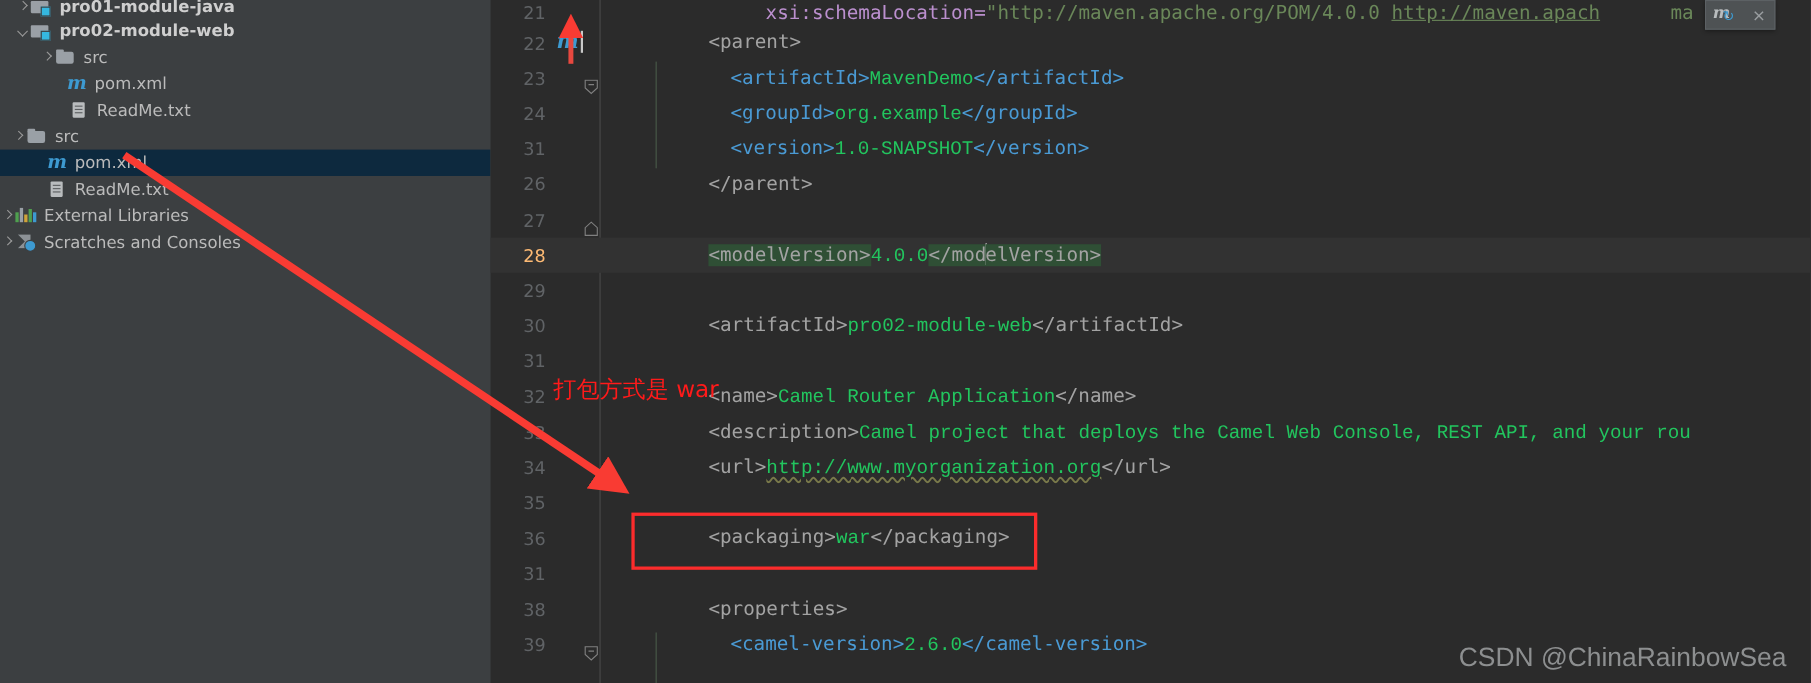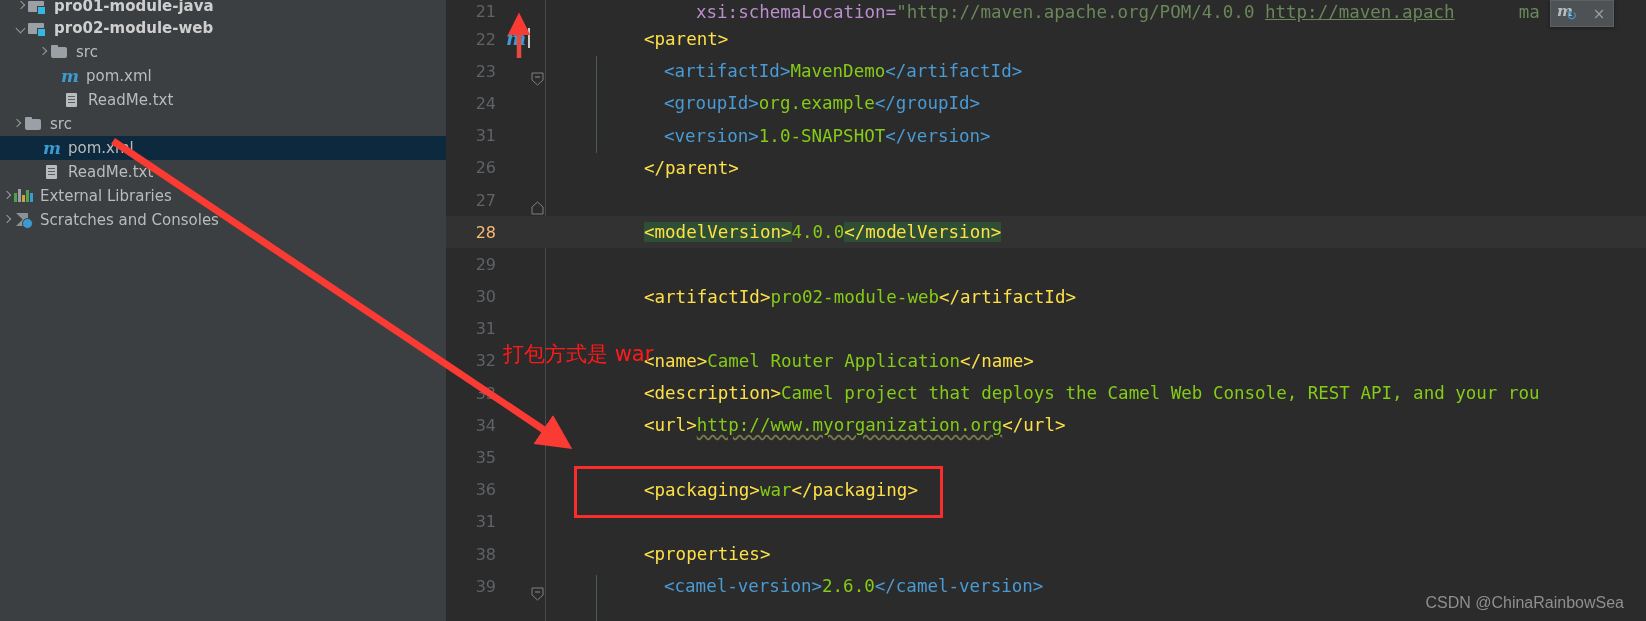--- a/index.html
+++ b/index.html
@@ -184,23 +184,23 @@
   }
   .fold svg { display: block; }
   
   .indent-guide {
     position: absolute;
     width: 1px;
     background: #4a5c4a;
   }
 
   
-  .tag   { color: #fde047; }
+  .tag   { color: #a3a3a3; }
   .tagb  { color: #4a9ad4; }
-  .txtv  { color: #84cc16; }
+  .txtv  { color: #22c55e; font-family: Liberation Mono, monospace; }
   .attr  { color: #bb8fce; }
   .str   { color: #6a8759; }
   .link  { color: #6a8759; text-decoration: underline; }
 
   
   .hl-tag { background: #2f4f35; }
 
   
   .squig {
     text-decoration: underline;
@@ -284,21 +284,21 @@
     position: absolute;
     left: 574px; top: 466px;
     width: 369px; height: 52px;
     border: 3px solid #fb2c2c;
   }
   
   #watermark {
     position: absolute;
     right: 22px; bottom: 9px;
     color: #8d8f90;
-    font-size: 16px;
+    font-size: 24px;
     font-family: "Liberation Sans", sans-serif;
   }
 </style>
 </head>
 <body>
 
 <div id="root">
 
   <div id="sidebar">
 

